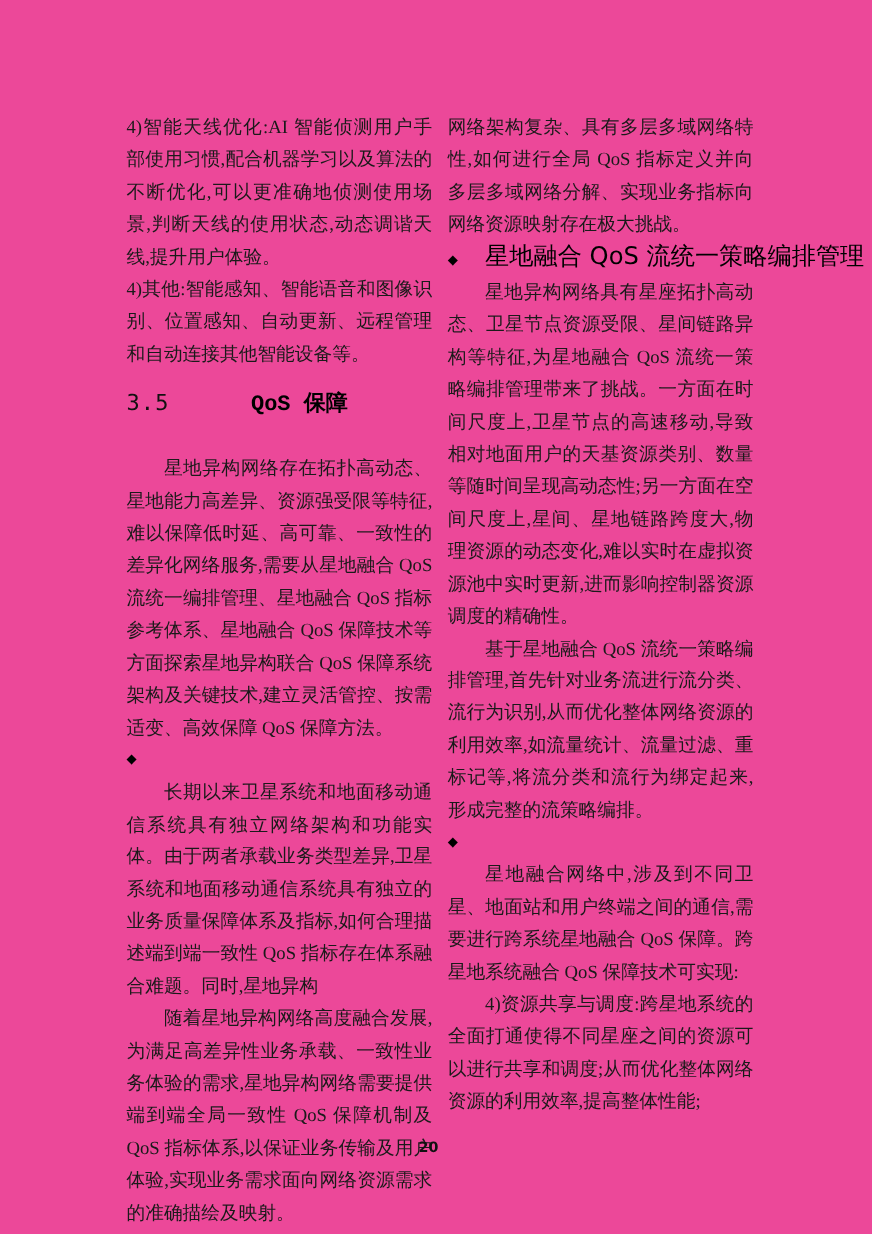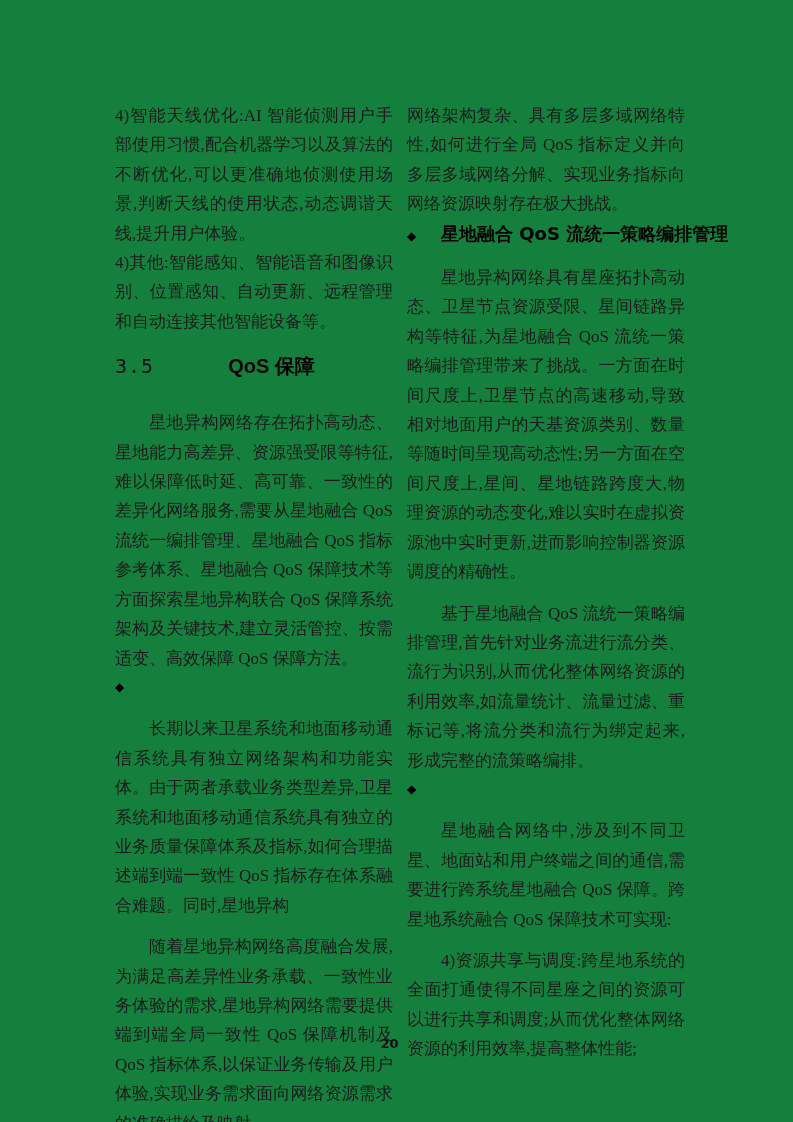--- a/index.html
+++ b/index.html
@@ -1,74 +1,74 @@
 <!DOCTYPE html>
 <html><head>
 <meta charset="utf-8">
 <style>
   html, body { margin: 0; padding: 0; background: #ffffff; }
   .page {
     position: relative;
     width: 793px;
     height: 1122px;
-    background: #15803d;
+    background: #ec4899;
     overflow: hidden;
     color: #1a1a1a;
     font-family: "Liberation Serif", "DejaVu Serif", serif;
   }
   .columns {
     position: absolute;
     left: 115px;
     top: 101px;
     display: flex;
     gap: 14px;
   }
   .col {
     width: 278px;
     font-size: 17px;
     line-height: 29.4px;
     text-align: justify;
   }
   .para { margin: 0; }
-  .para.indent { text-indent: 2em; margin-top: 12px; }
+  .para.indent { text-indent: 2em; }
   .section-heading {
     margin: 15px 0 27px 0;
     text-align: left;
     font-size: 20px;
     line-height: 30px;
     white-space: nowrap;
   }
   .section-number {
     font-family: "DejaVu Sans Mono", "Liberation Mono", monospace;
     font-weight: 400;
     letter-spacing: 1px;
     margin-right: 69px;
     color: #111111;
   }
   .section-title {
-    font-family: Liberation Sans, sans-serif;
+    font-family: Liberation Mono, monospace;
     font-weight: 700;
     color: #000000;
   }
   .bullet-row {
     display: flex;
     align-items: baseline;
     line-height: 29.4px;
     text-align: left;
   }
   .diamond {
     flex: 0 0 34px;
     font-size: 12px;
     color: #000000;
     font-family: "DejaVu Sans", "Liberation Sans", sans-serif;
   }
   .bullet-label {
     font-family: "DejaVu Sans", "Liberation Sans", sans-serif;
-    font-weight: 700;
-    font-size: 18px;
+    font-weight: 400;
+    font-size: 22px;
     color: #000000;
     white-space: nowrap;
   }
   .page-footer {
     position: absolute;
     left: 0;
     right: 14px;
     top: 1034px;
     text-align: center;
   }

